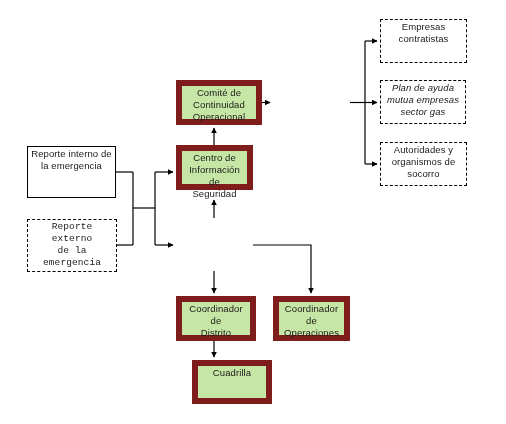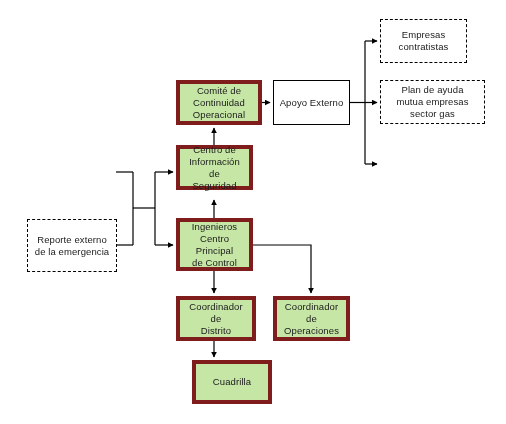--- a/index.html
+++ b/index.html
@@ -14,32 +14,31 @@
     position: relative;
     width: 506px;
     height: 424px;
     background: #ffffff;
     overflow: hidden;
   }
   .node {
     position: absolute;
     box-sizing: border-box;
     display: flex;
-    align-items: center;
     justify-content: center;
     text-align: center;
     font-size: 9.5px;
     line-height: 12px;
     color: #1a1a1a;
     letter-spacing: 0.1px;
     padding: 1px 3px;
   }
   .node-green {
     background: #c6e6a6;
-    border: 4px solid #7f1d1d;
+    border: 6px solid #7f1d1d;
   }
   .node-white {
     background: #ffffff;
     border: 1px solid #000000;
   }
   .node-dashed {
     background: #ffffff;
     border: 1px dashed #000000;
   }
   .node .label {
@@ -106,53 +105,54 @@
 
     </g>
   </svg>
 
   <div class="node node-green" style="left:176px; top:80px; width:86px; height:45px;">
     <span class="label">Comité de
 Continuidad
 Operacional</span>
   </div>
 
-  <div class="node node-white" style="left:273px; top:80px; width:77px; height:45px;">
-    <span class="label">Apoyo Externo</span>
-  </div>
 
   <div class="node node-dashed" style="left:380px; top:19px; width:87px; height:44px;">
     <span class="label">Empresas
 contratistas</span>
   </div>
 
-  <div class="node node-dashed" style="left:380px; top:80px; width:105px; height:44px;">
+  <div class="node node-dashed" style="left:380px; top:80px; width:86px; height:44px;font-style:italic;">
     <span class="label">Plan de ayuda
 mutua empresas
 sector gas</span>
   </div>
 
+  <div class="node node-dashed" style="left:380px; top:142px; width:87px; height:44px;">
+    <span class="label">Autoridades y
+organismos de
+socorro</span>
+  </div>
 
+  <div class="node node-white" style="left:27px; top:146px; width:89px; height:52px;">
+    <span class="label">Reporte interno de
+la emergencia</span>
+  </div>
 
-  <div class="node node-dashed" style="left:27px; top:219px; width:90px; height:53px;">
+  <div class="node node-dashed" style="left:27px; top:219px; width:90px; height:53px;font-family:Liberation Mono, monospace;">
     <span class="label">Reporte externo
 de la emergencia</span>
   </div>
 
   <div class="node node-green" style="left:176px; top:145px; width:77px; height:45px;">
     <span class="label">Centro de
 Información de
 Seguridad</span>
   </div>
 
-  <div class="node node-green" style="left:176px; top:218px; width:77px; height:53px;">
-    <span class="label">Ingenieros
-Centro Principal
-de Control</span>
-  </div>
 
   <div class="node node-green" style="left:176px; top:296px; width:80px; height:45px;">
     <span class="label">Coordinador de
 Distrito</span>
   </div>
 
   <div class="node node-green" style="left:273px; top:296px; width:77px; height:45px;">
     <span class="label">Coordinador de
 Operaciones</span>
   </div>

